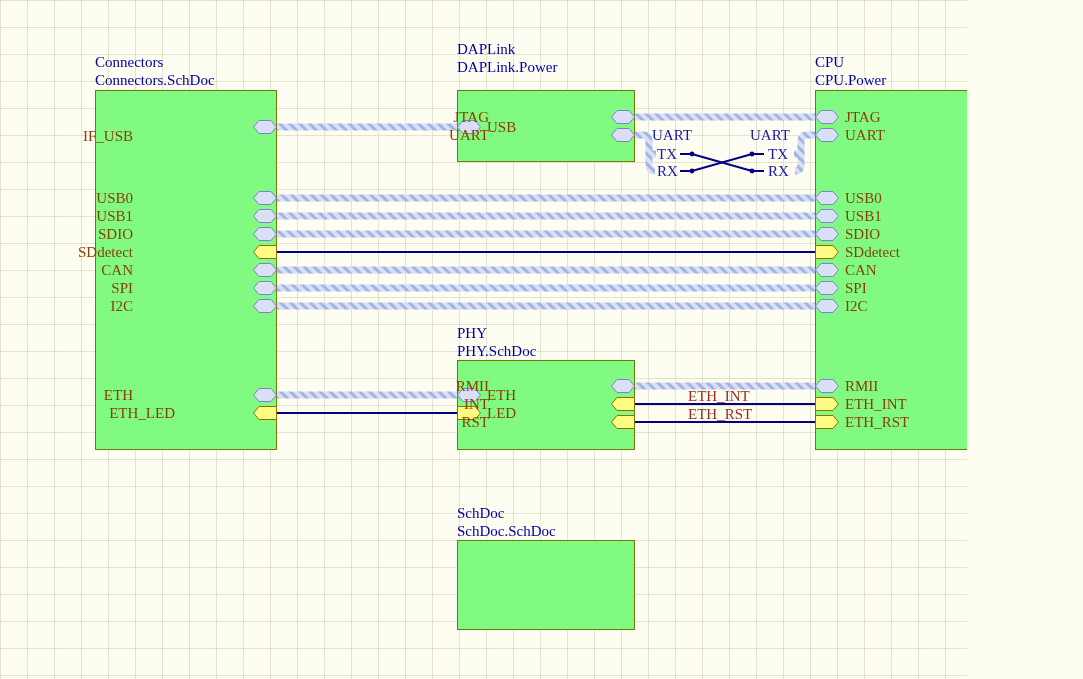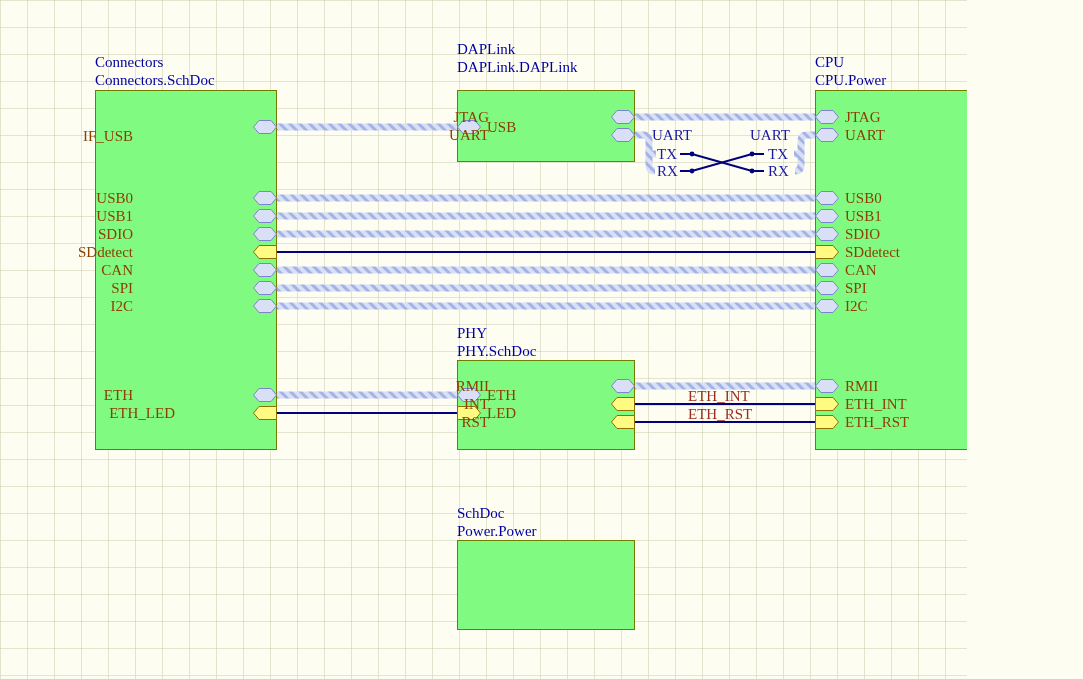--- a/index.html
+++ b/index.html
@@ -73,33 +73,33 @@
   <div class="sheet" style="left:815px;top:90px;width:180px;height:360px"></div>
   <div class="sheet" style="left:457px;top:360px;width:178px;height:90px"></div>
   <div class="sheet" style="left:457px;top:540px;width:178px;height:90px"></div>
 
   <div class="title" style="left:95px;top:53px">
     <div>Connectors</div>
     <div>Connectors.SchDoc</div>
   </div>
   <div class="title" style="left:457px;top:40px">
     <div>DAPLink</div>
-    <div>DAPLink.DAPLink</div>
+    <div>DAPLink.Power</div>
   </div>
   <div class="title" style="left:815px;top:53px">
     <div>CPU</div>
     <div>CPU.Power</div>
   </div>
   <div class="title" style="left:457px;top:324px">
     <div>PHY</div>
     <div>PHY.SchDoc</div>
   </div>
   <div class="title" style="left:457px;top:504px">
     <div>SchDoc</div>
-    <div>Power.Power</div>
+    <div>SchDoc.SchDoc</div>
   </div>
 
   <div class="port pbus" style="left:253px;top:120px">
       <svg width="24" height="14" viewBox="0 0 24 14">
         <polygon points="0.5,7 6,0.5 18,0.5 23.5,7 18,13.5 6,13.5"></polygon>
       </svg>
     </div>
   <div class="elabel" style="right:834px;top:128px">IF_USB</div>
 
   <div class="port pbus" style="left:253px;top:191px">

